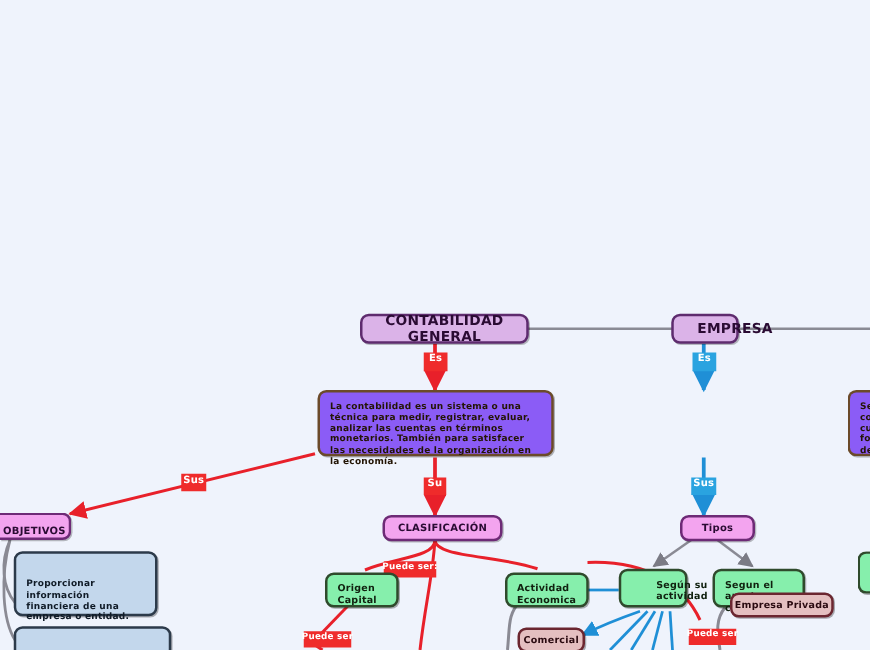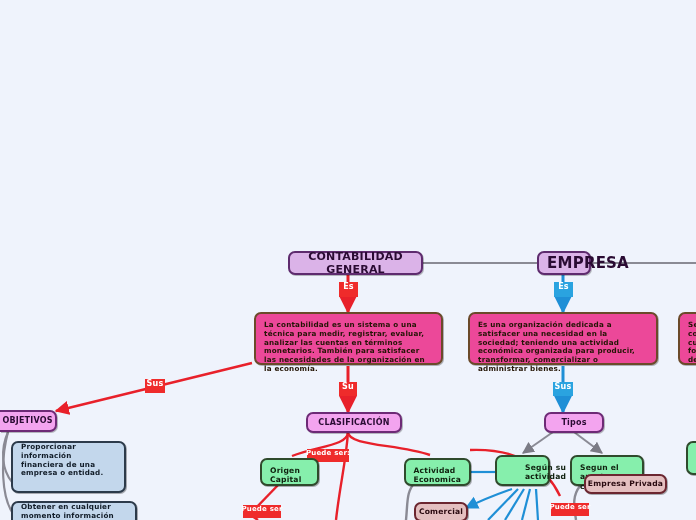--- a/index.html
+++ b/index.html
@@ -50,21 +50,21 @@
     background: #f3a4ef;
     border: 2px solid #6d2a76;
     border-radius: 7px;
     color: #2a0b33;
     justify-content: center;
     text-align: center;
     box-shadow: 1px 1px 0 rgba(0,0,0,0.25);
   }
   
   .note-tan {
-    background: #ec4899;
+    background: #8b5cf6;
     border: 2px solid #6b4a2a;
     border-radius: 7px;
     color: #241505;
     align-items: flex-start;
     padding: 7px 8px;
     box-shadow: 1px 1px 0 rgba(0,0,0,0.28);
   }
   
   .box-green {
     background: #86efac;
@@ -75,21 +75,21 @@
     padding: 6px 8px;
     box-shadow: 1px 1px 0 rgba(0,0,0,0.3);
   }
   
   .box-blue {
     background: #c3d7ec;
     border: 2px solid #2c3a4a;
     border-radius: 7px;
     color: #101b27;
     align-items: flex-start;
-    padding: 0 8px;
+    padding: 20px 8px;
     box-shadow: 1px 1px 0 rgba(0,0,0,0.3);
   }
   
   .box-rose {
     background: #e4bfc0;
     border: 2px solid #6b2630;
     border-radius: 7px;
     color: #2a0a10;
     justify-content: center;
     text-align: center;
@@ -167,39 +167,36 @@
     <path d="M530,489 L522,520" stroke="#1f8fd6" stroke-width="2.2" fill="none"></path>
     <path d="M536,489 L538,520" stroke="#1f8fd6" stroke-width="2.2" fill="none"></path>
 
     <path d="M580,486 C572,496 574,506 576,520" stroke="#8a8a94" stroke-width="2.4" fill="none"></path>
   </svg>
 
   <div class="node pill-purple" style="left:288px; top:251px; width:135px; height:24px; font-size:11px;">
     <span>CONTABILIDAD GENERAL</span>
   </div>
 
-  <div class="node pill-purple" style="left:537px; top:251px; width:54px; height:24px; font-size:15px;padding-left:48px;">
+  <div class="node pill-purple" style="left:537px; top:251px; width:54px; height:24px; font-size:11px;padding-left:48px;">
     <span>EMPRESA</span>
   </div>
 
   <div class="tag tag-red" style="left:339px; top:282px; width:19px; height:15px; font-size:8px;">
     <span>Es</span>
   </div>
 
   <div class="tag tag-blue" style="left:554px; top:282px; width:19px; height:15px; font-size:8px;">
     <span>Es</span>
   </div>
 
   <div class="node note-tan" style="left:254px; top:312px; width:189px; height:53px; font-size:7.2px;">
     <span>La contabilidad es un sistema o una técnica para medir, registrar, evaluar, analizar las cuentas en términos monetarios. También para satisfacer las necesidades de la organización en la economía.</span>
   </div>
 
-  <div class="node note-tan" style="left:468px; top:312px; width:190px; height:53px; font-size:7.2px;">
-    <span>Es una organización dedicada a satisfacer una necesidad en la sociedad; teniendo una actividad económica organizada para producir, transformar, comercializar o administrar bienes.</span>
-  </div>
 
   <div class="node note-tan clip-right" style="left:678px; top:312px; width:24px; height:53px; font-size:7.2px; white-space:pre-line;">
     <span>Se
 con
 cuy
 for
 de</span>
   </div>
 
   <div class="tag tag-red" style="left:145px; top:379px; width:20px; height:14px; font-size:8px;">
@@ -207,21 +204,21 @@
   </div>
 
   <div class="tag tag-red" style="left:339px; top:382px; width:18px; height:14px; font-size:8px;">
     <span>Su</span>
   </div>
 
   <div class="tag tag-blue" style="left:553px; top:382px; width:20px; height:14px; font-size:8px;">
     <span>Sus</span>
   </div>
 
-  <div class="node pill-pink clip-left" style="left:0px; top:410px; width:57px; height:22px; font-size:8px;">
+  <div class="node pill-pink clip-left" style="left:0px; top:410px; width:57px; height:22px; font-size:8px;align-items:flex-end;">
     <span>OBJETIVOS</span>
   </div>
 
   <div class="node box-blue" style="left:11px; top:441px; width:115px; height:52px; font-size:7.2px;">
     <span>Proporcionar información financiera de una empresa o entidad.</span>
   </div>
 
   <div class="node box-blue" style="left:11px; top:501px; width:126px; height:36px; font-size:7.2px;">
     <span>Obtener en cualquier momento información</span>
   </div>

